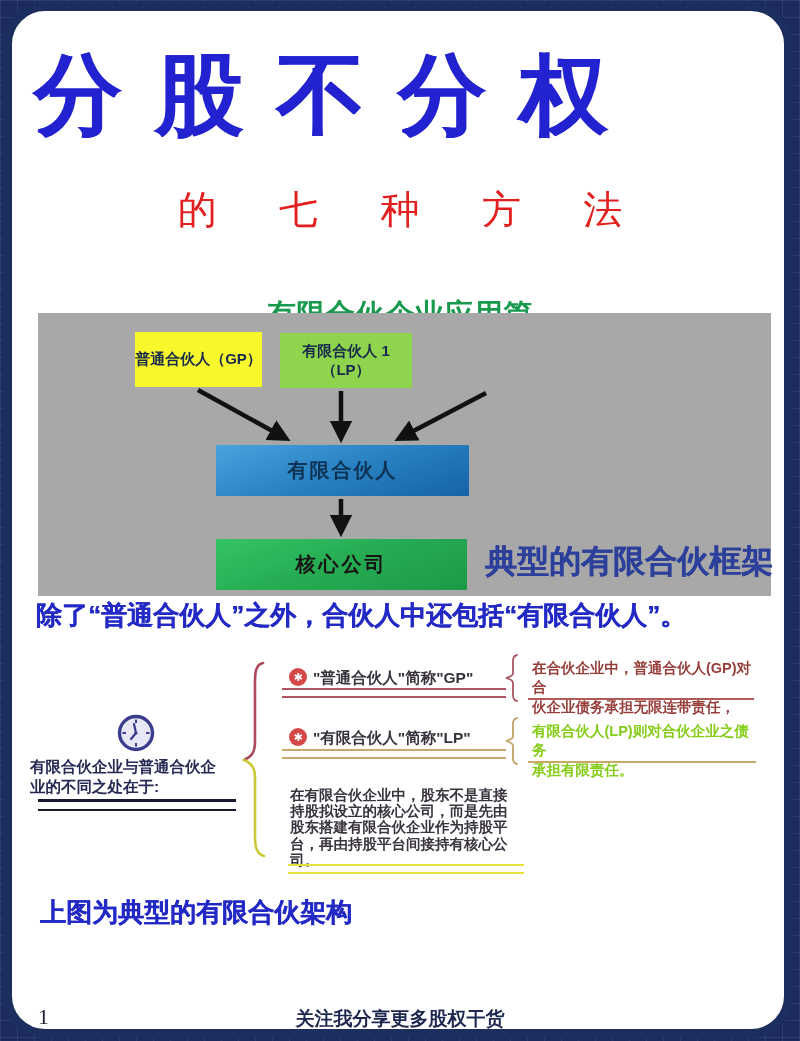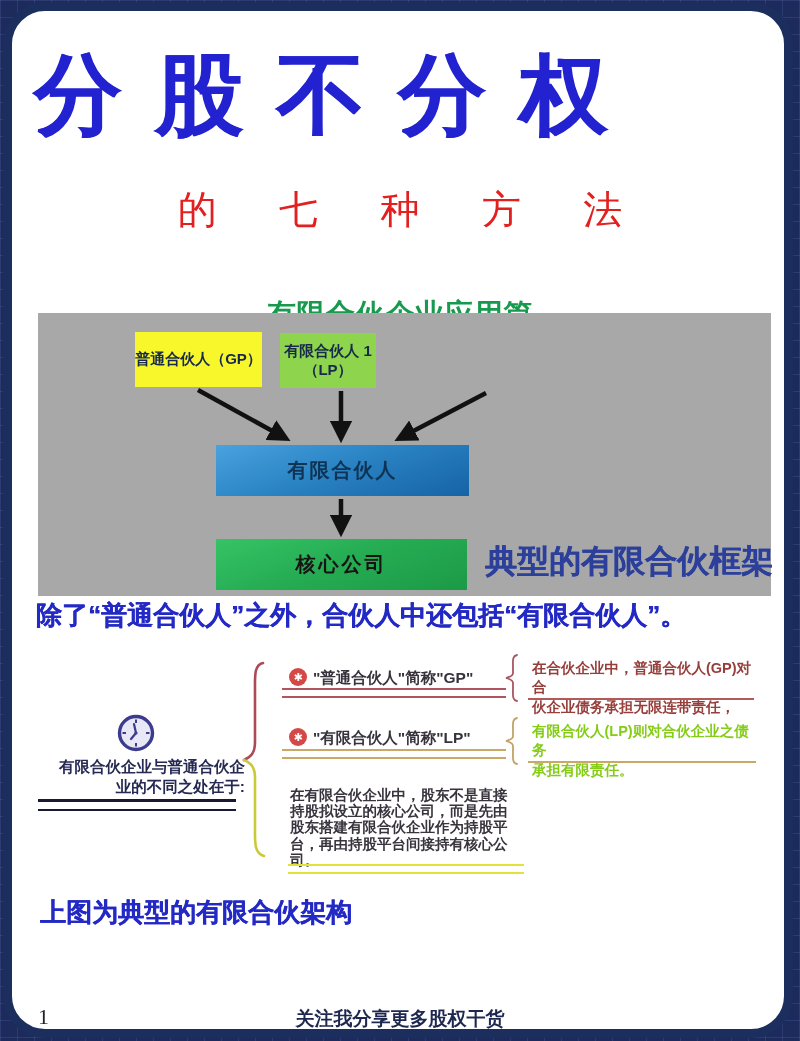--- a/index.html
+++ b/index.html
@@ -39,21 +39,21 @@
   .panel{
     position:absolute;left:38px;top:305px;width:733px;height:283px;
     background:#a8a8a8;
     margin-top:8px;
   }
   .node{
     position:absolute;display:flex;align-items:center;justify-content:center;
     text-align:center;font-weight:bold;white-space:pre-line;
   }
   .n-gp {left:97px; top:19px; width:127px;height:55px;background:#f7f72c;color:#17294d;font-size:15px;}
-  .n-lp1{left:242px;top:20px; width:96px;height:55px;background:#8ed44c;color:#17294d;font-size:15px;}
+  .n-lp1{left:242px;top:20px; width:132px;height:55px;background:#8ed44c;color:#17294d;font-size:15px;}
   .n-lpn{left:385px;top:20px; width:128px;height:57px;background:#2aade8;color:#17294d;font-size:15px;line-height:1.5;}
   .n-partnership{
     left:178px;top:132px;width:253px;height:51px;font-size:20px;color:#0e3355;letter-spacing:2px;
     background:linear-gradient(160deg,#4aa2de 0%,#2b84c4 45%,#1563a6 100%);
   }
   .n-core{
     left:178px;top:226px;width:251px;height:51px;font-size:20px;color:#181414;letter-spacing:3px;
     background:linear-gradient(160deg,#35c365 0%,#25ab52 50%,#1c9a47 100%);
   }
   .panel-caption{
@@ -67,21 +67,21 @@
   .intro{
     position:absolute;left:36px;top:598px;width:740px;
     font-size:26px;font-weight:bold;color:#2329c4;white-space:nowrap;
     text-shadow:0.5px 0 0 #2329c4;
   }
 
   
   .pre{white-space:pre-line;}
   .mm-clock{position:absolute;left:116px;top:713px;width:40px;height:40px;}
   .mm-root{
-    position:absolute;left:30px;top:757px;width:215px;text-align:right;
+    position:absolute;left:30px;top:757px;width:215px;text-align:left;
     font-size:15.5px;font-weight:bold;color:#262a52;line-height:1.32;
   }
   .mm-root-line{
     position:absolute;left:38px;top:799px;width:198px;height:7px;
     border-top:3.5px solid #191931;border-bottom:2.5px solid #191931;
   }
   .mm-brace-big{position:absolute;left:241px;top:660px;width:26px;height:200px;}
   .star{
     position:absolute;width:18px;height:18px;border-radius:50%;
     background:#d44848;color:#fff;display:flex;align-items:center;justify-content:center;

